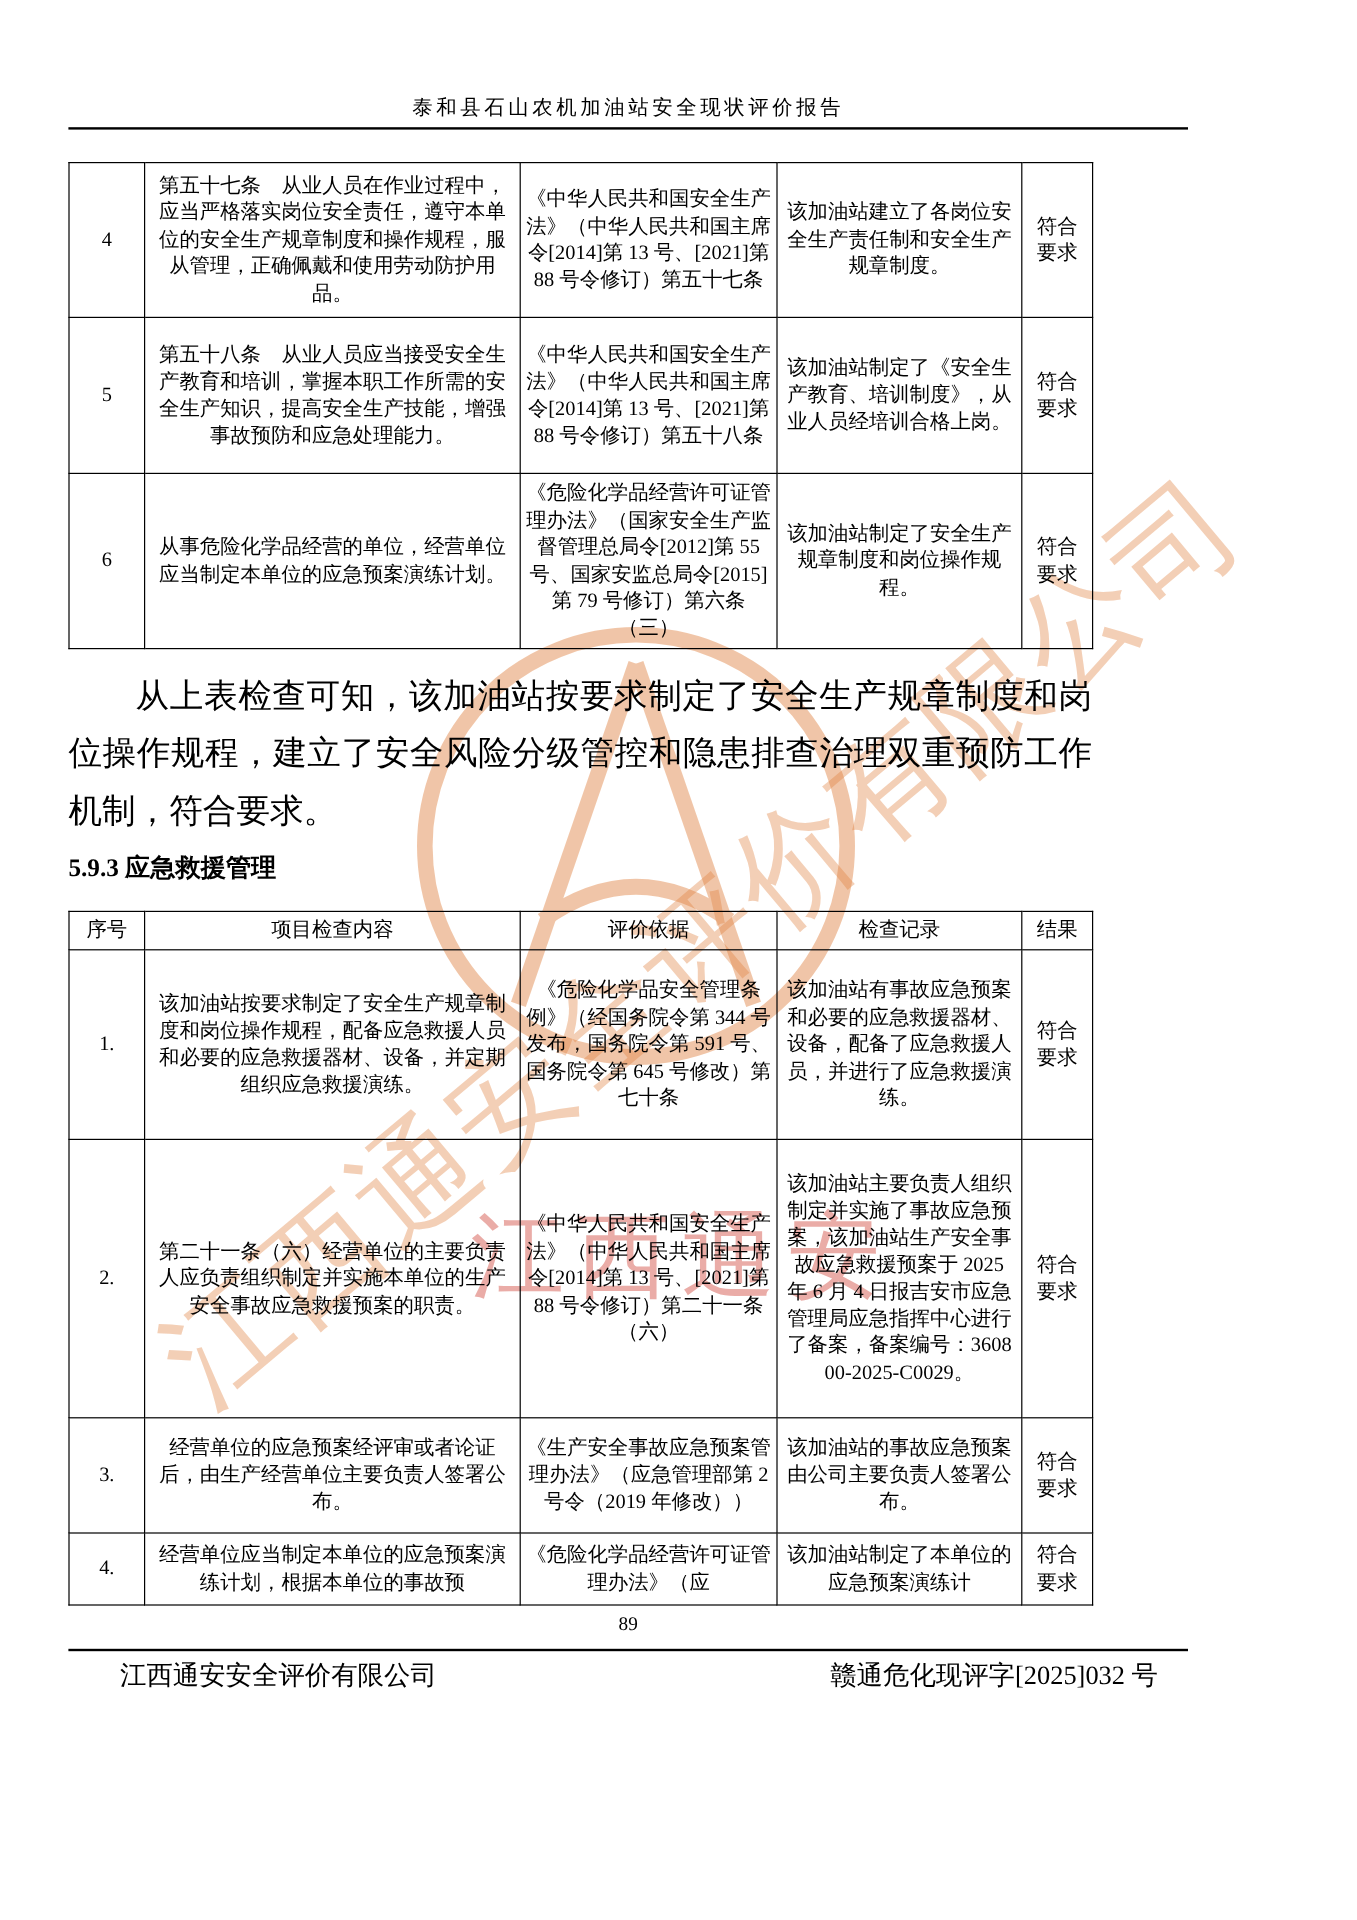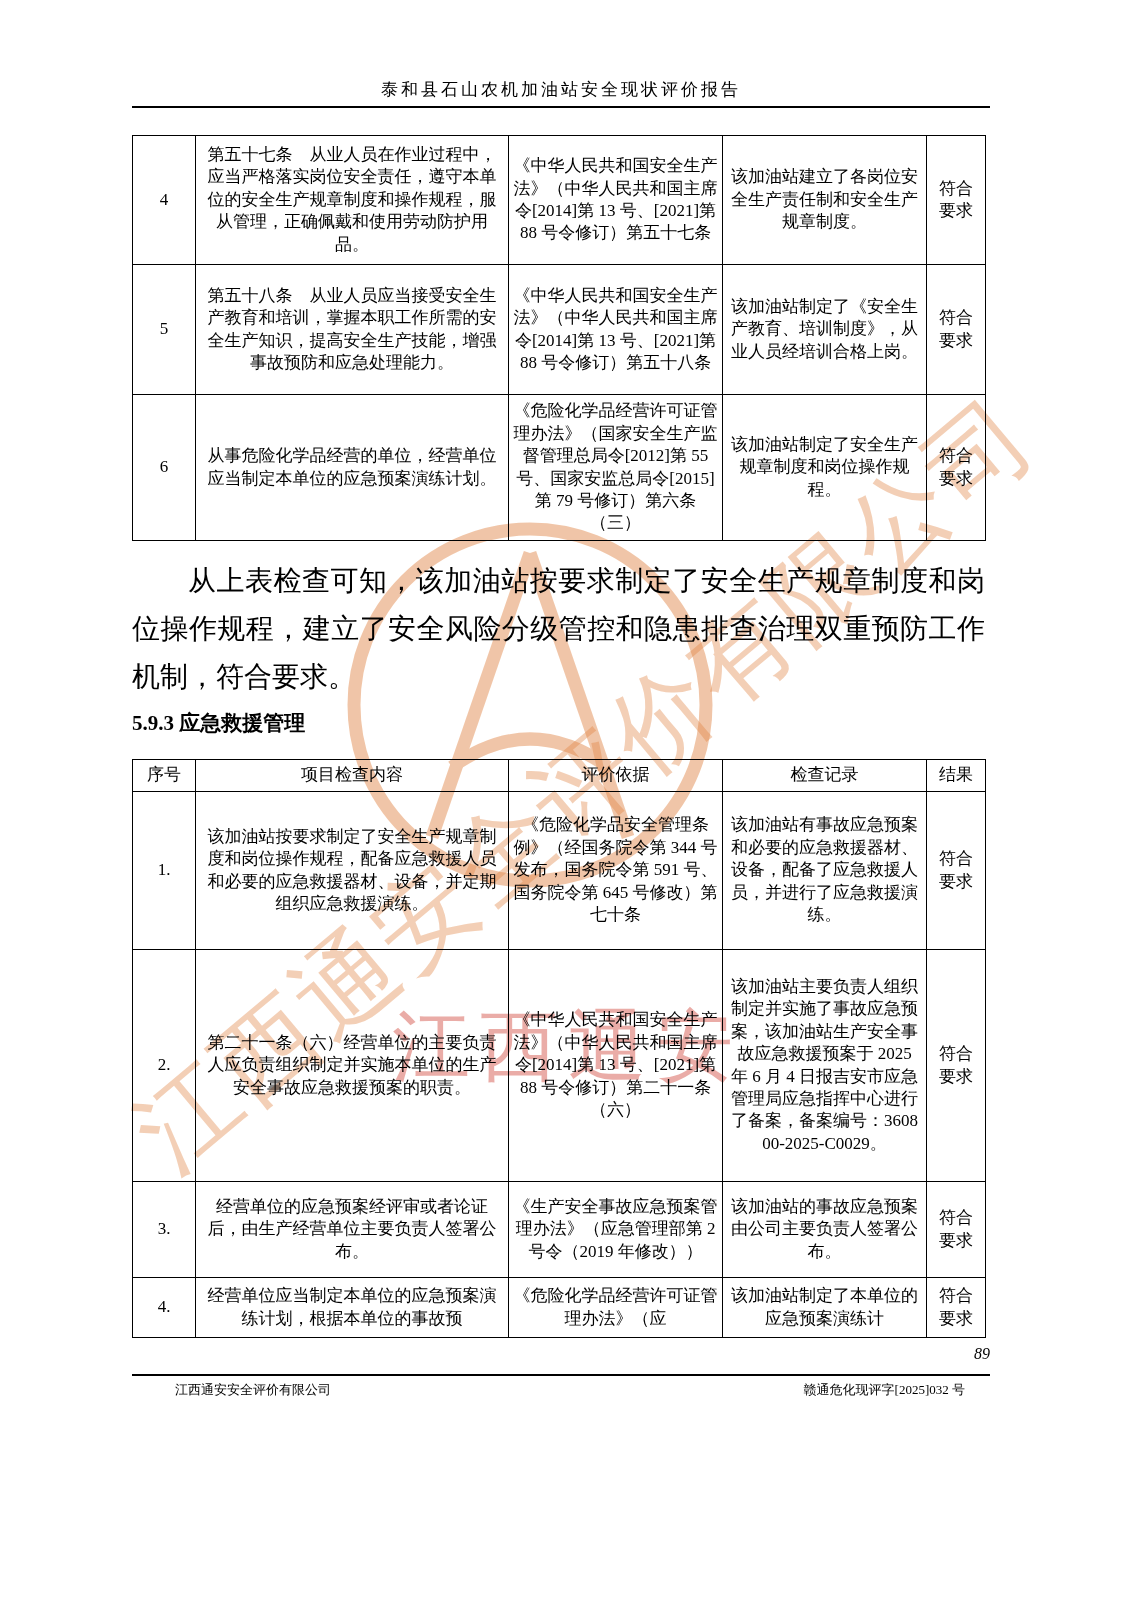--- a/index.html
+++ b/index.html
@@ -19,21 +19,21 @@
     color:rgba(224,129,63,0.38); letter-spacing:3px;
   }
   .wm-logo { position:absolute; left:340px; top:515px; opacity:0.45; }
   .wm-red {
     position:absolute; left:392px; top:1008px;
     font-size:78px; line-height:1; white-space:nowrap;
     color:rgba(206,57,45,0.42); letter-spacing:10px; font-weight:normal;
   }
 
   
-  .content { position:relative; z-index:2; padding:78px 141px 0 96px;margin-left:36px; }
+  .content { position:relative; z-index:2; padding:78px 141px 0 57px; }
 
   .header-title { text-align:center; font-size:17px; letter-spacing:3px; }
   .header-rule { border-bottom:2px solid #000; margin-top:5px; }
 
   table.check-table { border-collapse:collapse; width:853px; table-layout:fixed; }
   .check-table td, .check-table th {
     border:1px solid #000; font-size:17px; line-height:1.32;
     text-align:center; vertical-align:middle; padding:2px 4px;
     word-break:break-all; overflow:hidden;
   }
@@ -51,25 +51,25 @@
   tr.h96  { height:96px; }
   tr.h60  { height:60px; }
 
   .para {
     width:853px; margin-top:16px; font-size:28px; line-height:48px;
     text-indent:2em; text-align:justify;
   }
   .section-heading { margin-top:8px; font-size:21px; font-weight:bold; }
   .table-caption { margin-top:18px; text-align:center; font-size:19px; }
 
-  .page-number { margin-top:7px; text-align:right; font-size:16px;font-style:italic; }
+  .page-number { margin-top:7px; text-align:center; font-size:16px; }
   .footer-rule { border-top:2px solid #000; margin-top:11px; }
   .footer {
     display:flex; justify-content:space-between; align-items:flex-end;
-    padding:5px 25px 0 43px; font-size:13px;
+    padding:5px 25px 0 43px; font-size:22px;
   }
 </style>
 </head>
 <body>
 
 <div class="page">
 
   <div class="wm-layer">
     <div class="wm-diagonal">江西通安全评价有限公司</div>
     <svg class="wm-logo" width="380" height="380" viewBox="0 0 380 380">

